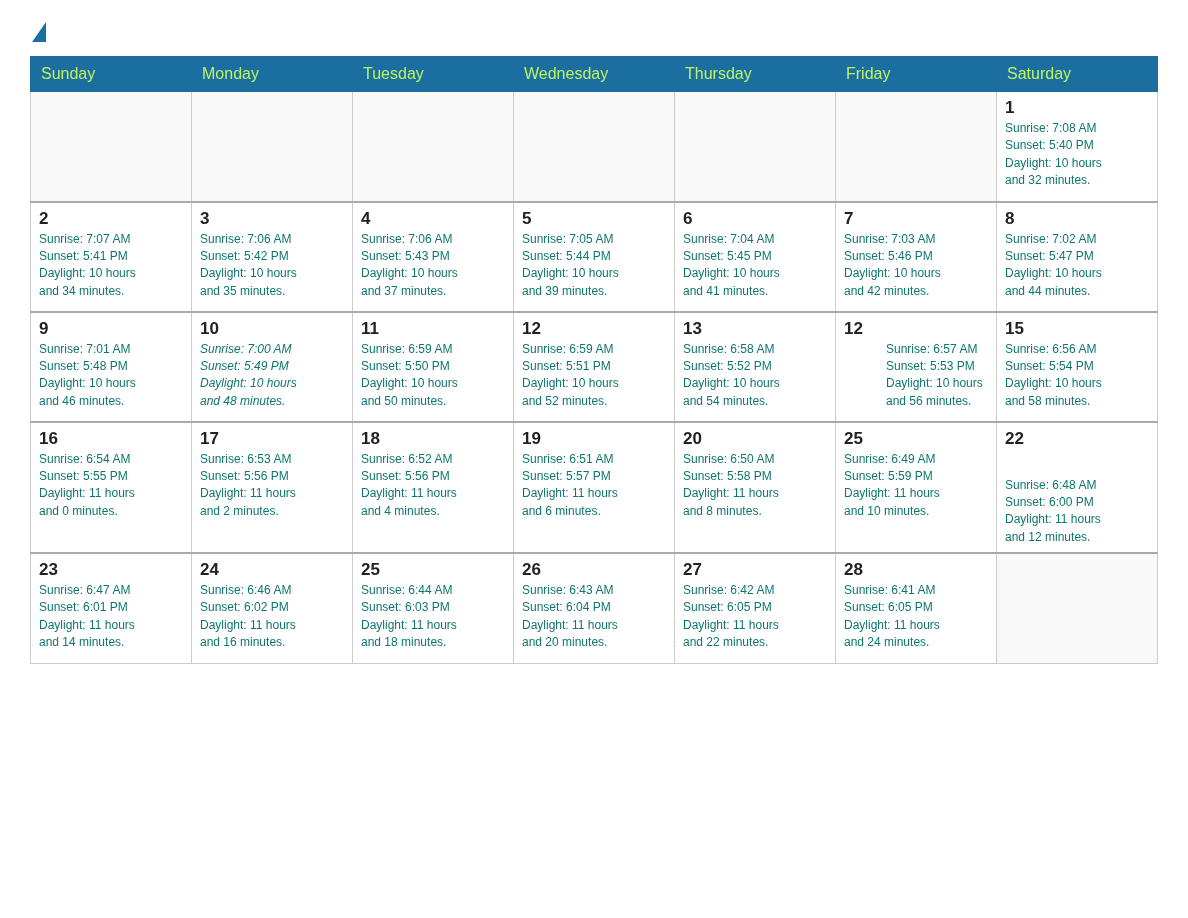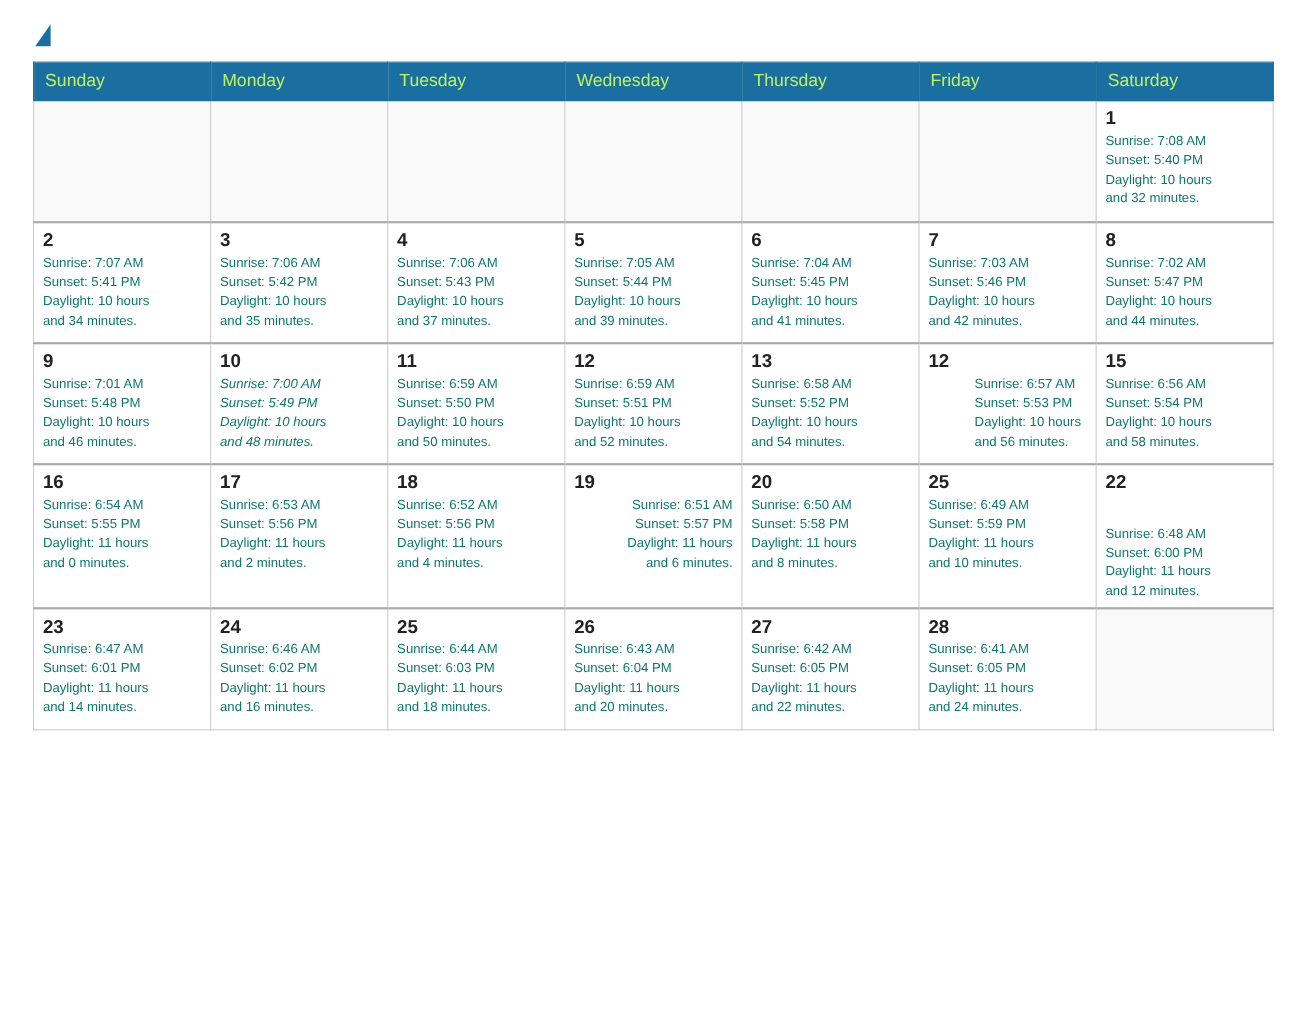--- a/index.html
+++ b/index.html
@@ -264,21 +264,21 @@
         </td>
         <td>
           <span class="day-number">18</span>
           <div class="day-info" style="white-space: pre-line;">Sunrise: 6:52 AM
 Sunset: 5:56 PM
 Daylight: 11 hours
 and 4 minutes.</div>
         </td>
         <td>
           <span class="day-number">19</span>
-          <div class="day-info" style="white-space: pre-line; text-align: right;">Sunrise: 6:51 AM
+          <div class="day-info" style="white-space: pre-line;">Sunrise: 6:51 AM
 Sunset: 5:57 PM
 Daylight: 11 hours
 and 6 minutes.</div>
         </td>
         <td>
           <span class="day-number">20</span>
           <div class="day-info" style="white-space: pre-line;">Sunrise: 6:50 AM
 Sunset: 5:58 PM
 Daylight: 11 hours
 and 8 minutes.</div>

